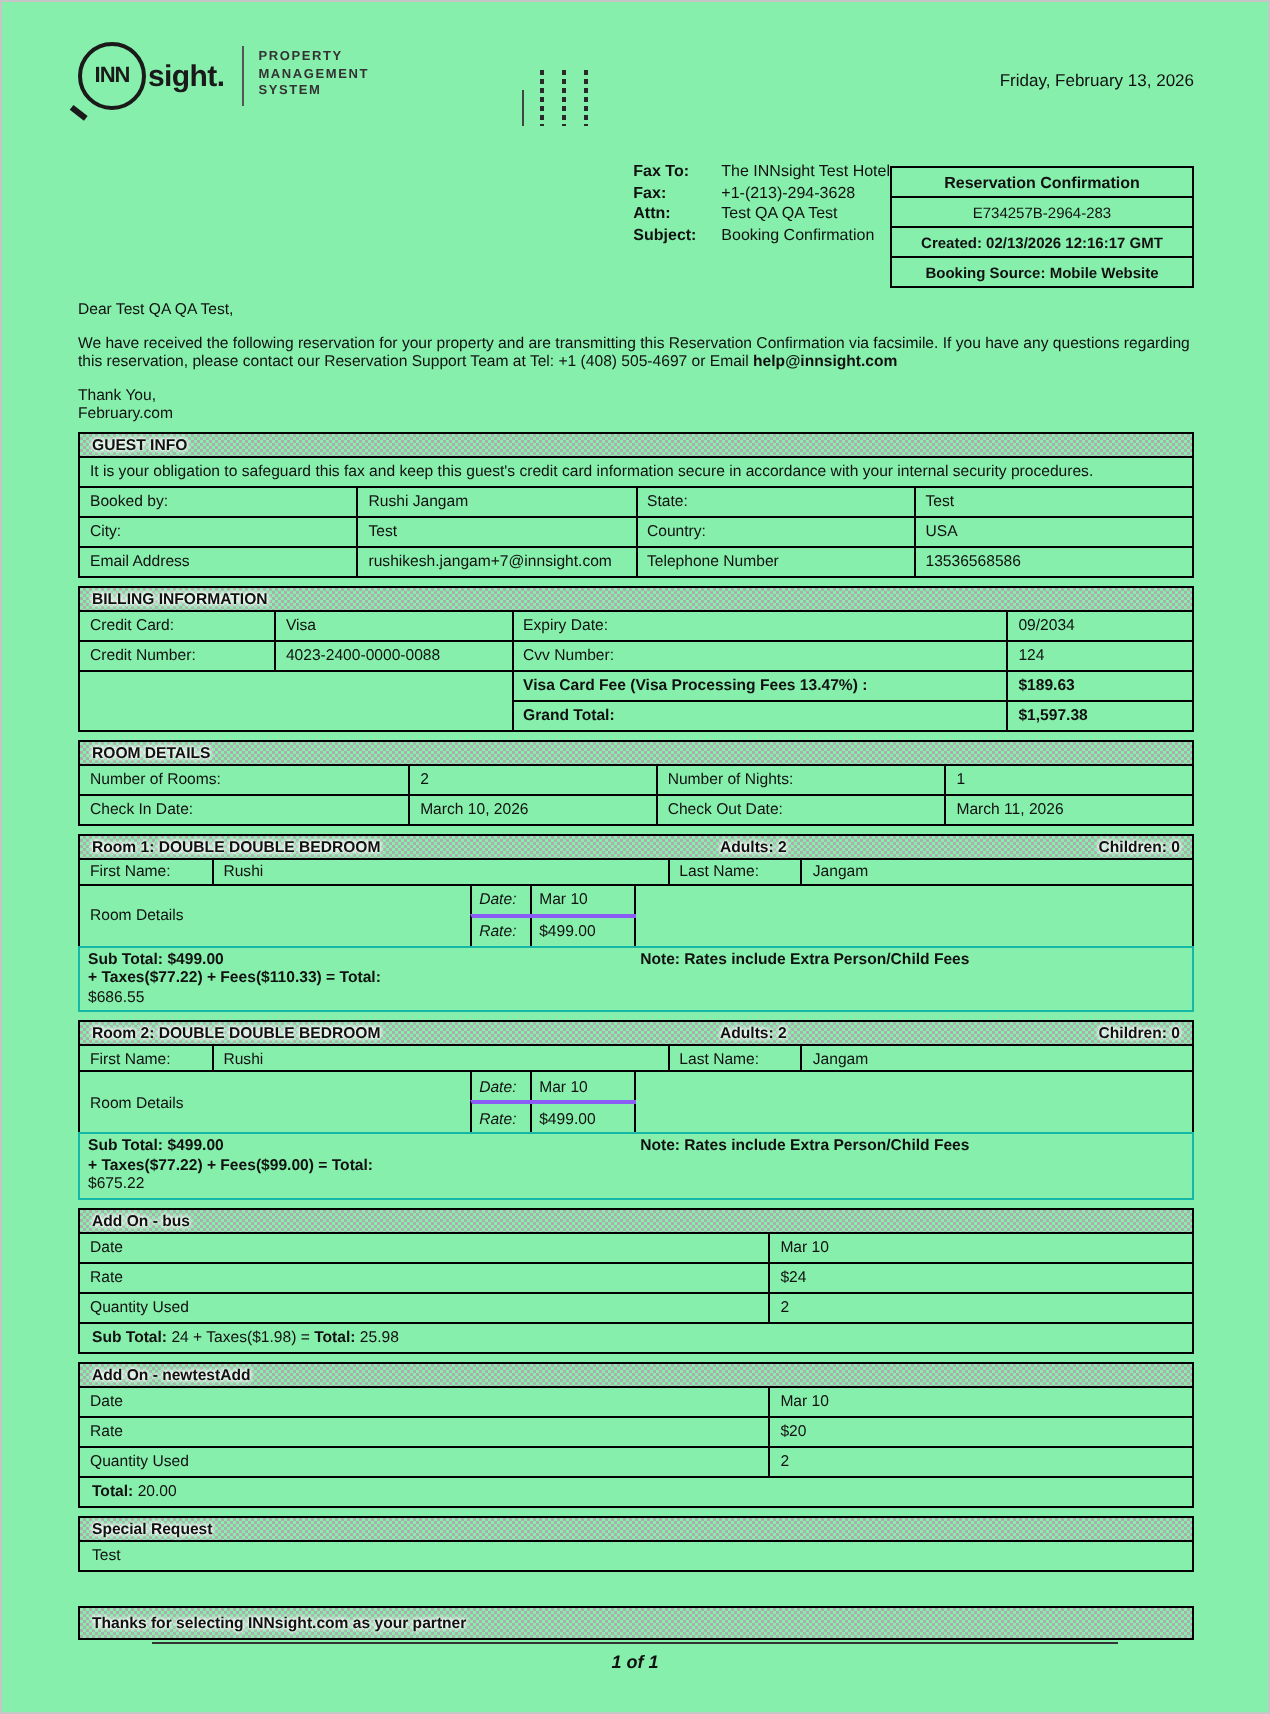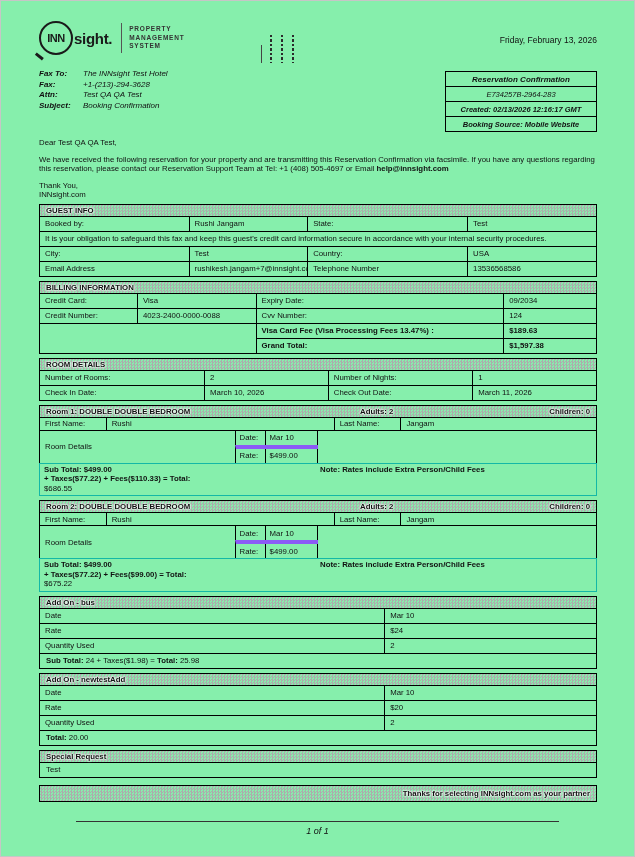--- a/index.html
+++ b/index.html
@@ -18,21 +18,21 @@
   .logo-rest{font-size:15px;margin-left:1px;letter-spacing:-0.3px;}
   .logo-div{width:1px;background:#555;height:30px;margin:0 7px 0 9px;}
   .tagline{font-size:6.5px;letter-spacing:0.8px;color:#333;line-height:8.5px;font-weight:bold;}
   .fax-marks{position:absolute;left:222px;top:10px;display:flex;align-items:flex-end;height:32px;}
   .fm-solid{width:1px;height:18px;background:#444;margin-right:8px;}
   .fm-dash{width:2px;height:28px;margin-right:9px;
       background-image:repeating-linear-gradient(to bottom,#2a2a2a 0 2.5px,transparent 2.5px 4.5px);}
   .doc-date{margin-left:auto;font-size:8.5px;padding-top:14px;}
 
   
-  .band2{display:flex;justify-content:space-between;align-items:flex-start;margin-top:4px;font-style:italic;}
+  .band2{display:flex;justify-content:flex-end;align-items:flex-start;margin-top:16px;}
   .faxblock{font-size:8px;line-height:10.5px;}
   .faxblock .row{display:flex;}
   .faxblock .lab{font-weight:bold;width:44px;}
   .confbox{width:150px;border:1px solid #000;font-size:7.5px;text-align:center;margin-top:2px;}
   .confbox>div{border-bottom:1px solid #000;padding:2.5px 2px;}
   .confbox>div:last-child{border-bottom:none;}
   .cb-title{font-weight:bold;font-size:8px;}
   .cb-created{font-weight:bold;}
   .cb-source{font-weight:bold;}
 
@@ -55,36 +55,36 @@
   td.bold{font-weight:bold;}
 
   
   .rrow{display:flex;border:1px solid #000;margin-top:-1px;font-size:7.8px;}
   .rcell{padding:1.5px 5px;border-right:1px solid #000;box-sizing:border-box;}
   .rcell:last-child{border-right:none;}
   .detailwrap{display:flex;border:1px solid #000;margin-top:-1px;font-size:7.8px;}
   .rd-label{width:35%;display:flex;align-items:center;padding:1.5px 5px;box-sizing:border-box;}
   .mini{display:flex;flex-direction:column;}
   .mini .mrow{display:flex;border-left:1px solid #000;}
-  .mini .mrow+.mrow{border-top:4px solid #8b5cf6;}
-  .mini .mlab{width:30px;padding:2.5px 4px;font-size:7.8px;box-sizing:border-box;border-right:1px solid #000;}
+  .mini .mrow+.mrow{border-top:2px solid #8b5cf6;}
+  .mini .mlab{width:30px;padding:2.5px 4px;font-size:7.8px;box-sizing:border-box;border-right:1px solid #000;font-style:italic;}
   .mini .mval{width:52px;padding:2.5px 4px;font-size:7.8px;box-sizing:border-box;border-right:1px solid #000;}
   .rd-empty{flex:1;}
   .subrow{display:flex;border:1px solid #14b8a6;margin-top:-1px;font-size:7.8px;padding:1px 4px 2px 4px;}
   .sub-left{width:46%;line-height:9.5px;}
   .sub-note{flex:1;font-weight:bold;padding-top:0;padding-left:24px;}
 
   .totline{border:1px solid #000;margin-top:-1px;font-size:7.8px;padding:2.5px 6px;}
 
-  .thanks{border:1px solid #000;margin-top:7px;padding:3px 6px;text-align:right;font-size:7.8px;font-weight:bold;
+  .thanks{border:1px solid #000;margin-top:17px;padding:3px 6px;text-align:left;font-size:7.8px;font-weight:bold;
           text-shadow:0 0 2px #fff,0 0 2px #fff,0 0 3px #fff;}
 
   
   .pfooter{position:absolute;left:75px;right:75px;bottom:20px;border-top:1.5px solid #333;
-           text-align:center;font-size:9px;font-weight:normal;font-style:italic;padding-top:4px;}
+           text-align:center;font-size:9px;font-weight:bold;font-style:italic;padding-top:4px;}
 </style>
 </head>
 <body>
 
 <div class="page">
   <div class="content">
 
     <div class="top">
       <div class="logo-wrap">
         <div class="logo">
@@ -134,37 +134,37 @@
           <span>Booking Source:</span>
           <span>Mobile Website</span>
         </div>
       </div>
     </div>
 
     <div class="letter">
       <p>Dear Test QA QA Test,</p>
       <p><span>We have received the following reservation for your property and are transmitting this Reservation Confirmation via facsimile. If you have any questions regarding this reservation, please contact our Reservation Support Team at Tel: +1 (408) 505-4697 or Email </span><span class="b">help@innsight.com</span></p>
       <p style="margin-bottom:0;">Thank You,</p>
-      <p style="margin-bottom:0;">INNsight.com</p>
+      <p style="margin-bottom:0;">February.com</p>
     </div>
 
     <div class="sec">
       <div class="sec-h pat">
         <span class="t">GUEST INFO</span>
       </div>
       <table class="grid">
         <tbody>
             <tr>
+          <td colspan="4">It is your obligation to safeguard this fax and keep this guest's credit card information secure in accordance with your internal security procedures.</td>
+        </tr>
+        <tr>
           <td style="width:27%">Booked by:</td>
           <td style="width:21%">Rushi Jangam</td>
           <td style="width:29%">State:</td>
           <td style="width:23%">Test</td>
-        </tr>
-        <tr>
-          <td colspan="4">It is your obligation to safeguard this fax and keep this guest's credit card information secure in accordance with your internal security procedures.</td>
         </tr>
         <tr>
           <td>City:</td>
           <td>Test</td>
           <td>Country:</td>
           <td>USA</td>
         </tr>
         <tr>
           <td>Email Address</td>
           <td>rushikesh.jangam+7@innsight.com</td>

